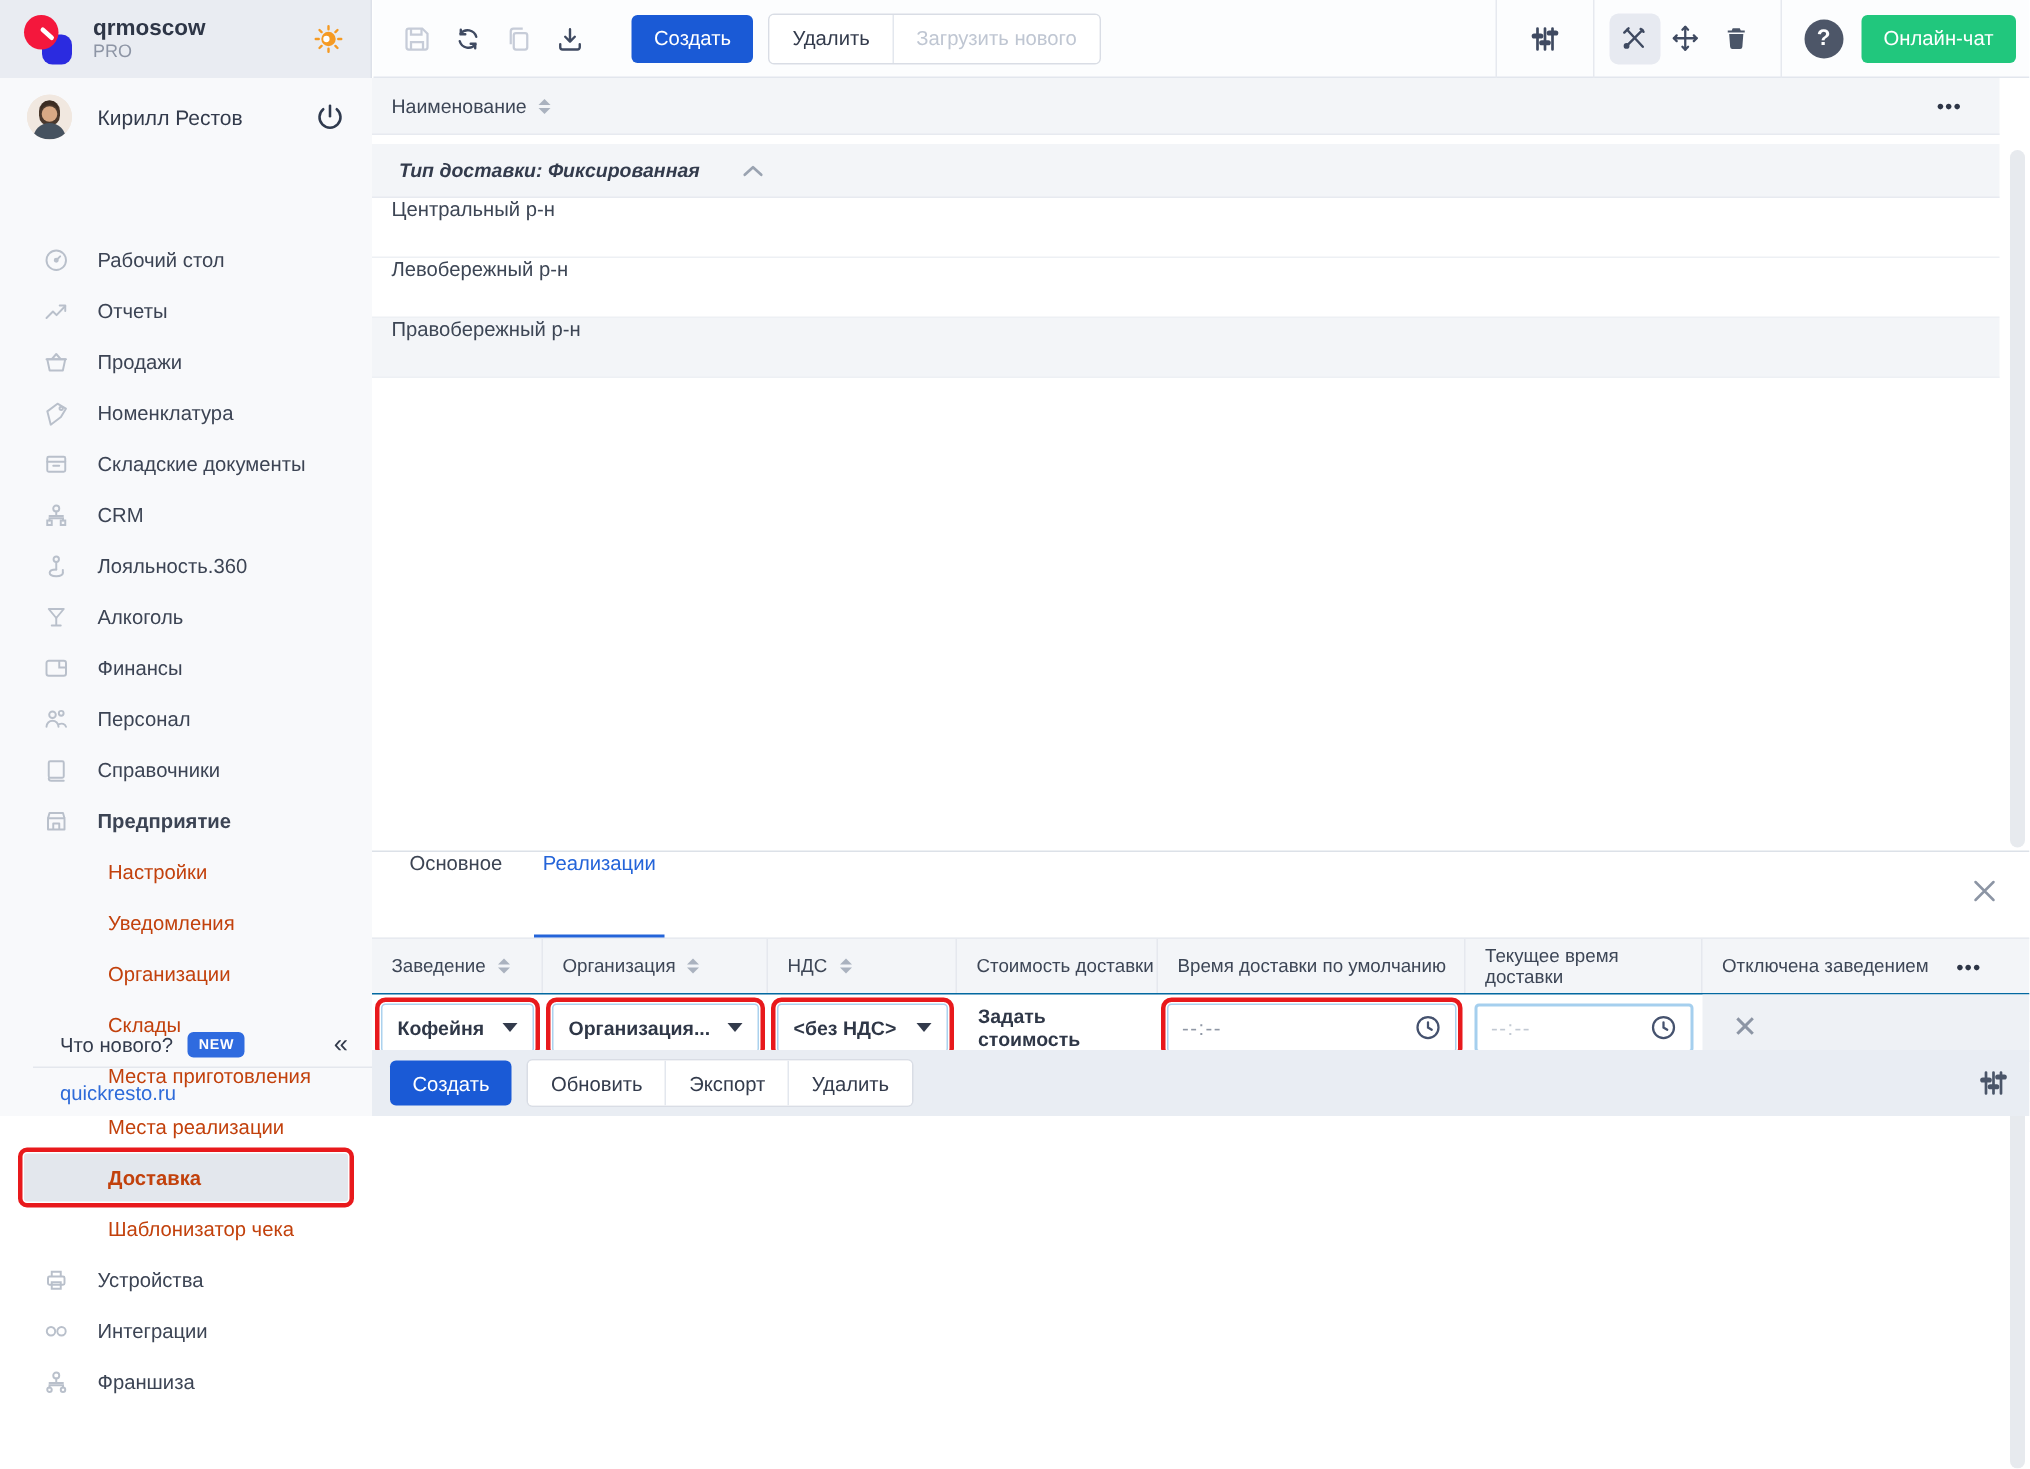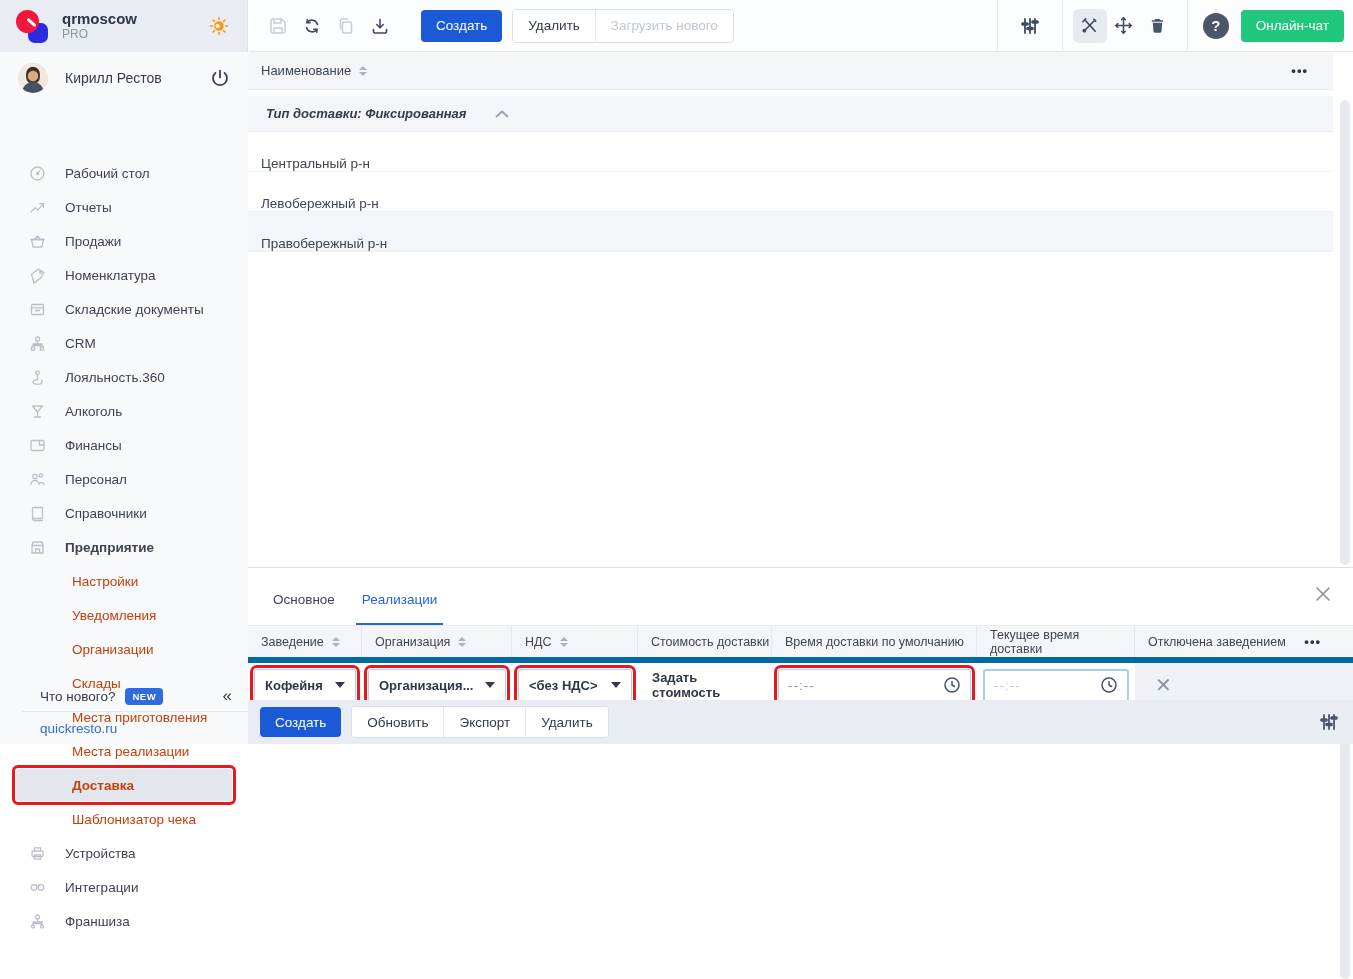--- a/index.html
+++ b/index.html
@@ -57,37 +57,37 @@
 
   
   .main { position:absolute; left:248px; top:52px; right:0; bottom:0; background:#fff; }
   .mt-header { position:absolute; left:0; right:20px; top:0; height:38px; background:#f3f5f8;
                display:flex; align-items:center; padding-left:13px; font-size:13px; color:#3d4656;
                border-bottom:1px solid #e7eaf0; }
   .dots { margin-left:auto; margin-right:25px; font-size:13px; font-weight:700; color:#2e3647; letter-spacing:1px; cursor:pointer; }
   .mt-group { position:absolute; left:0; right:20px; top:44px; height:36px; background:#f3f5f8;
               display:flex; align-items:center; padding-left:18px; font-size:13px; font-weight:700; color:#333b4c;
               border-bottom:1px solid #e7eaf0; cursor:pointer;font-style:italic; }
-  .mt-row { position:absolute; left:0; right:20px; height:40px; background:#fff; display:flex; align-items:flex-end;
+  .mt-row { position:absolute; left:0; right:20px; height:40px; background:#fff; display:flex; align-items:flex-start;
             padding-left:13px; font-size:13.5px; color:#3d4655; border-bottom:1px solid #edf0f4; cursor:pointer; }
   .mt-row.sel { background:#f3f5f8; }
   .sort { display:inline-flex; flex-direction:column; margin-left:8px; gap:2px; cursor:pointer; }
   .sort .up { width:0; height:0; border-left:4px solid transparent; border-right:4px solid transparent; border-bottom:4px solid #aab2bf; }
   .sort .dn { width:0; height:0; border-left:4px solid transparent; border-right:4px solid transparent; border-top:4px solid #aab2bf; }
   .chev { margin-left:28px; }
   .scroll-thumb { position:absolute; width:10px; border-radius:5px; background:#e7eaee; right:3px; cursor:pointer; }
 
   
   .panel { position:absolute; left:0; right:0; top:515px; border-top:1px solid #dce1e8; background:#fff; height:368px; }
-  .tabs { height:57px; display:flex; align-items:flex-end; padding-left:25px; position:relative; }
+  .tabs { height:57px; display:flex; padding-left:25px; position:relative; }
   .tab { font-size:13.5px; padding:0 0 18px 0; margin-right:27px; color:#3c4453; cursor:pointer; position:relative; }
   .tab.active { color:#2464d9; font-weight:500; }
   .tab.active::after { content:""; position:absolute; left:-6px; right:-6px; bottom:0; height:2px; background:#2464d9; }
   .close-x { position:absolute; right:20px; top:16px; width:20px; height:20px; cursor:pointer; color:#8c95a4; }
-  .dt-head { display:flex; height:38px; background:#f3f5f8; border-top:1px solid #e7eaf0; border-bottom:6px solid #0369a1;
+  .dt-head { display:flex; height:38px; background:#f3f5f8; border-top:1px solid #e7eaf0; border-bottom:1px solid #0369a1;
              font-size:12.5px; color:#3d4656; }
   .dt-hc { display:flex; align-items:center; padding-left:13px; border-right:1px solid #e5e8ee; }
   .dt-hc:last-child { border-right:none; }
   .dt-row { display:flex; height:45px; border-bottom:1px solid #e7eaf0; align-items:center; }
   .dt-c { display:flex; align-items:center; height:100%; padding:0 6px; }
   .dd { flex:1; height:33px; background:#fff; border:1px solid #abd2ee; border-radius:3px; display:flex;
         align-items:center; justify-content:space-between; padding:0 10px; font-size:13px; font-weight:700;
         color:#2f3747; cursor:pointer; }
   .caret { width:0; height:0; border-left:5px solid transparent; border-right:5px solid transparent; border-top:6px solid #333b4c; }
   .cost-link { font-size:13px; font-weight:700; color:#2f3747; padding-left:8px; cursor:pointer; }

